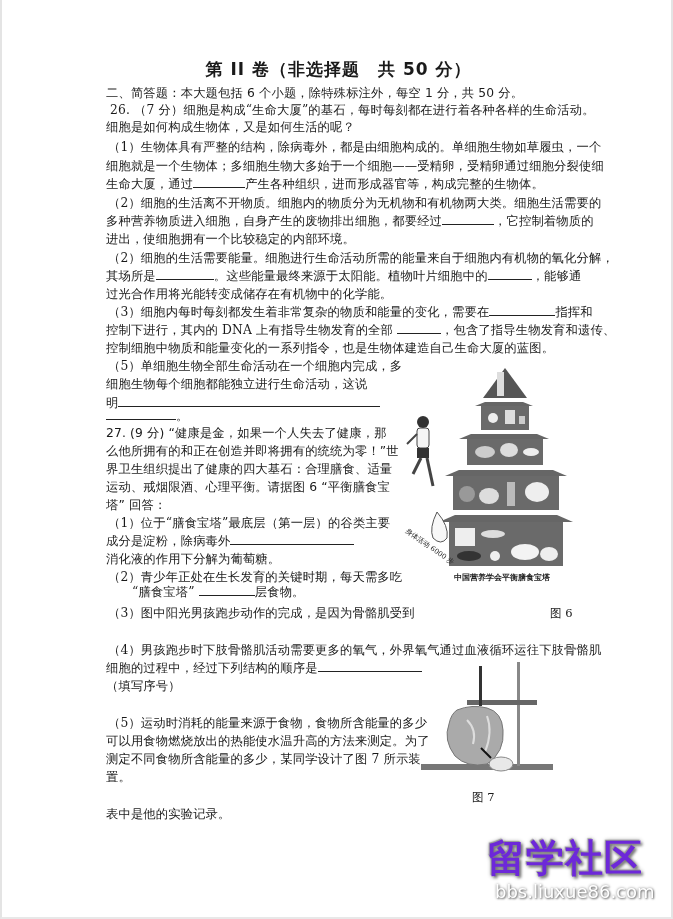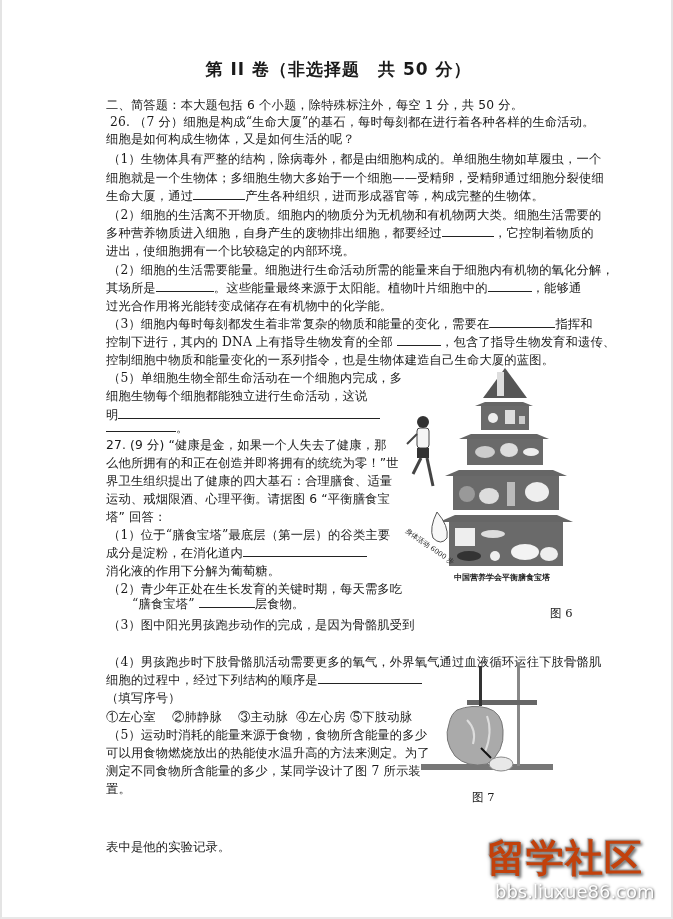--- a/index.html
+++ b/index.html
@@ -1,25 +1,25 @@
 <!DOCTYPE html>
 <html><head>
 <meta charset="utf-8">
 <style>
   * { box-sizing: border-box; margin: 0; padding: 0; }
   html, body { width: 673px; height: 919px; background: #ffffff; overflow: hidden; }
   body { position: relative; font-family: "DejaVu Serif", "Liberation Serif", serif; color: #1a1a1a; }
   .page { position: absolute; left: 0; top: 0; width: 673px; height: 919px; border-left: 2px solid #e4e4e4; border-right: 2px solid #e4e4e4; border-bottom: 2px solid #e8e8e8; }
-  .line { position: absolute; left: 104px; font-size: 12.3px; line-height: 16px; white-space: nowrap; letter-spacing: 0.15px; margin-top: 12px; }
+  .line { position: absolute; left: 104px; font-size: 12.3px; line-height: 16px; white-space: nowrap; letter-spacing: 0.15px; }
   .sans { font-family: "DejaVu Sans", "Liberation Sans", sans-serif; }
   .title { position: absolute; left: 0; width: 673px; top: 58px; text-align: center; font-family: "DejaVu Sans", "Liberation Sans", sans-serif; font-size: 17px; font-weight: bold; letter-spacing: 1px; }
   .blank { display: inline-block; border-bottom: 1px solid #222; height: 12px; vertical-align: baseline; }
   .fig-caption { position: absolute; font-size: 11.5px; }
   .watermark { position: absolute; right: 14px; bottom: 12px; width: 170px; height: 72px; }
-  .wm-big { position: absolute; left: 0; top: 0; font-family: "DejaVu Sans", sans-serif; font-weight: bold; font-size: 38px; color: #c2410c; letter-spacing: 1px;
+  .wm-big { position: absolute; left: 0; top: 0; font-family: "DejaVu Sans", sans-serif; font-weight: bold; font-size: 38px; color: #6d28d9; letter-spacing: 1px;
     text-shadow: 2px 2px 3px #777, -1px -1px 1px #999, 0 0 4px #888; }
   .wm-small { position: absolute; left: 8px; top: 48px; font-family: "DejaVu Sans", sans-serif; font-size: 18px; color: #ffffff;
     text-shadow: 1px 1px 2px #777, 0 0 3px #888; }
 </style>
 </head>
 <body>
 
 <div class="page">
 
   <div class="title">第 II 卷（非选择题　共 50 分）</div>
@@ -65,50 +65,43 @@
   </div>
 
   <div class="line sans" style="top:425px;">27. (9 分) “健康是金，如果一个人失去了健康，那</div>
   <div class="line sans" style="top:443px;">么他所拥有的和正在创造并即将拥有的统统为零！”世</div>
   <div class="line sans" style="top:461px;">界卫生组织提出了健康的四大基石：合理膳食、适量</div>
   <div class="line sans" style="top:479px;">运动、戒烟限酒、心理平衡。请据图 6 “平衡膳食宝</div>
   <div class="line sans" style="top:497px;">塔” 回答：</div>
 
   <div class="line" style="top:515px; left:106px;text-align:center;">（1）位于“膳食宝塔”最底层（第一层）的谷类主要</div>
   <div class="line" style="top:533px;">
-    <span>成分是淀粉，在消化道内</span><span class="blank" style="width:124px;"></span>
+    <span>成分是淀粉，除病毒外</span><span class="blank" style="width:124px;"></span>
   </div>
   <div class="line" style="top:551px;">消化液的作用下分解为葡萄糖。</div>
 
   <div class="line" style="top:569px; left:106px;">（2）青少年正处在生长发育的关键时期，每天需多吃</div>
   <div class="line" style="top:584px; left:130px;">
     <span>“膳食宝塔”</span> <span class="blank" style="width:56px;"></span><span>层食物。</span>
   </div>
 
   <div class="line" style="top:605px; left:106px;">（3）图中阳光男孩跑步动作的完成，是因为骨骼肌受到</div>
 
   <div class="line" style="top:642px; left:106px;">（4）男孩跑步时下肢骨骼肌活动需要更多的氧气，外界氧气通过血液循环运往下肢骨骼肌</div>
   <div class="line" style="top:660px;">
     <span>细胞的过程中，经过下列结构的顺序是</span><span class="blank" style="width:104px;"></span>
   </div>
   <div class="line" style="top:678px;">（填写序号）</div>
-  <div class="line" style="top:697px;">
-    <span>①左心室</span>&nbsp;&nbsp;&nbsp;
-    <span>②肺静脉</span>&nbsp;&nbsp;&nbsp;
-    <span>③主动脉</span>&nbsp;
-    <span>④左心房</span>
-    <span>⑤下肢动脉</span>
-  </div>
 
   <div class="line" style="top:715px; left:106px;">（5）运动时消耗的能量来源于食物，食物所含能量的多少</div>
   <div class="line" style="top:733px;">可以用食物燃烧放出的热能使水温升高的方法来测定。为了</div>
   <div class="line" style="top:751px;">测定不同食物所含能量的多少，某同学设计了图 7 所示装</div>
   <div class="line" style="top:769px;">置。</div>
 
-  <div class="line" style="top:828px;font-family:Liberation Mono, monospace;">表中是他的实验记录。</div>
+  <div class="line" style="top:806px;">表中是他的实验记录。</div>
 
   <div style="position:absolute; left:395px; top:362px; width:210px; height:225px;">
     <svg width="210" height="225" viewBox="0 0 210 225">
 
       <polygon points="108,6 130,36 86,36" fill="#555"></polygon>
       <rect x="100" y="10" width="7" height="24" fill="#ddd"></rect>
 
       <polygon points="88,40 126,40 136,44 78,44" fill="#666"></polygon>
       <rect x="84" y="44" width="48" height="24" fill="#6a6a6a"></rect>
       <circle cx="96" cy="56" r="5" fill="#eee"></circle>

